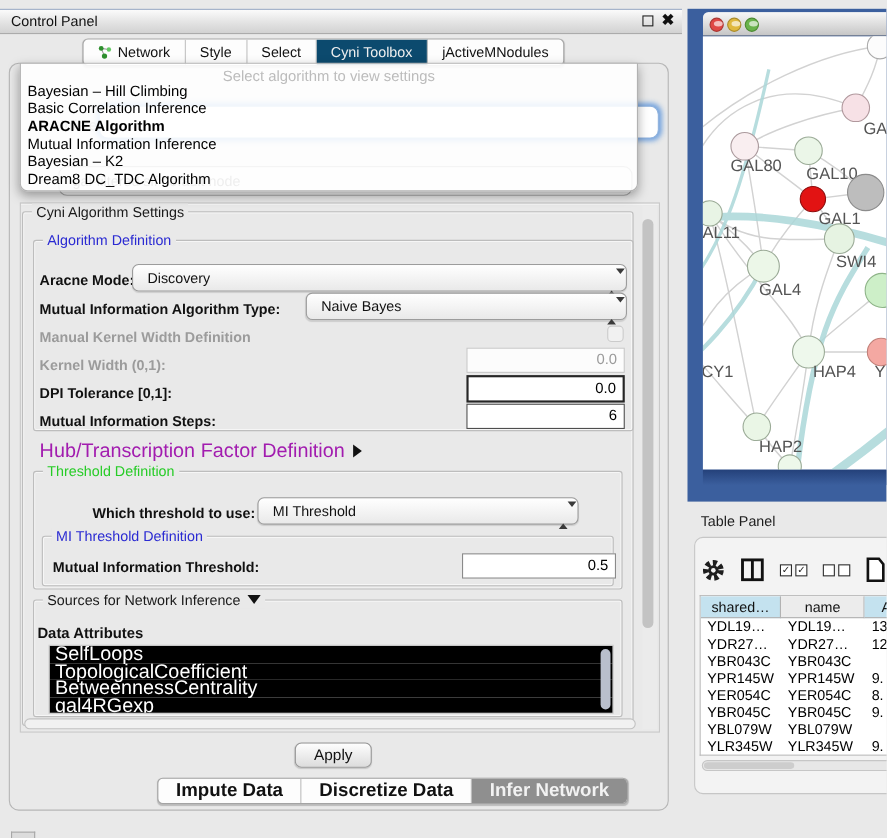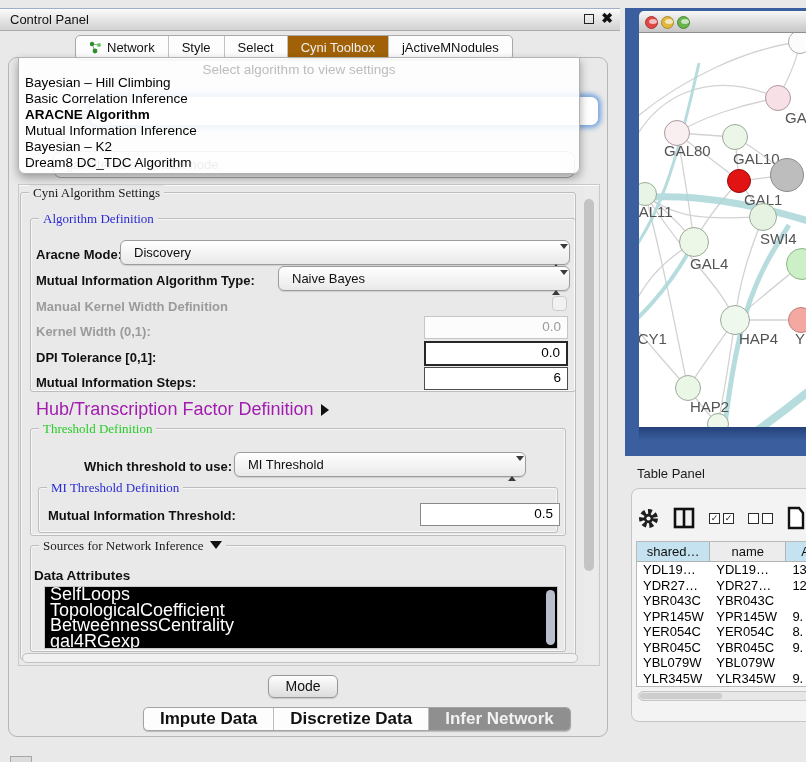--- a/index.html
+++ b/index.html
@@ -26,21 +26,21 @@
     left:75px; top:35px; height:25px; display:flex; z-index:8;
     background:#fdfdfd; border:1px solid #a9a9a9; border-radius:5px; overflow:hidden;
     box-shadow:0 1px 1px rgba(0,0,0,0.15);
   }
   .tab-seg {
     display:flex; align-items:center; justify-content:center; gap:5px;
     font-size:13px; font-weight:400; color:#111; padding:0 13px;
     border-right:1px solid #c2c2c2; white-space:nowrap;
   }
   .tab-seg:last-child { border-right:none; }
-  .tab-seg.selected { background:#a16207; color:#efefef; }
+  .tab-seg.selected { background:#0c4a6e; color:#efefef; }
 
   
   .cp-panel {
     left:8px; top:57px; width:600px; height:680px;
     background:#e9e9e9; border:1px solid #b6b6b6; border-radius:9px;
   }
 
   
   .ghost-label { position:absolute; font-size:13px; color:rgba(40,40,40,0.55); }
   .ghost-combo-focus {
@@ -67,21 +67,21 @@
 
   
   .scrollpane {
     left:18px; top:184px; width:582px; height:482px;
     border:1px solid #c9c9c9; background:#e9e9e9;
     box-shadow:inset 0 1px 0 #fdfdfd;
   }
   .v-scrollbar-track { position:absolute; right:2px; top:2px; width:13px; height:476px; background:#ebebeb; }
   .v-scrollbar-thumb { position:absolute; right:3px; top:12px; width:10px; height:372px; background:#c3c3c3; border-radius:6px; }
 
-  .groupbox { position:absolute; border:1px solid #bdbdbd; border-radius:3px; box-shadow:inset 0 0 0 1px rgba(255,255,255,0.6);font-family:Liberation Serif, serif; }
+  .groupbox { position:absolute; border:1px solid #bdbdbd; border-radius:3px; box-shadow:inset 0 0 0 1px rgba(255,255,255,0.6); }
   .legend { position:absolute; top:-8px; left:8px; background:#e9e9e9; padding:0 4px; font-size:13px; white-space:nowrap; }
   .legend.blue { color:#2a2ad2; }
   .legend.green { color:#27cc27; }
 
   .fld-label { position:absolute; font-size:13px; font-weight:bold; color:#111; white-space:nowrap; }
   .fld-label.disabled { color:#9b9b9b; }
 
   .combo {
     position:absolute; height:25px; border:1px solid #9c9c9c; border-radius:6px;
     background:linear-gradient(#ffffff,#e9e9e9); font-size:13px; color:#111;
@@ -301,21 +301,21 @@
   <div id="attr-items">
       <div class="attr-item">SelfLoops</div>
       <div class="attr-item">TopologicalCoefficient</div>
       <div class="attr-item">BetweennessCentrality</div>
       <div class="attr-item">gal4RGexp</div>
     </div>
   <div class="attr-vthumb"></div>
 </div>
 <div class="h-scrollbar"></div>
 
-<div class="apply-btn">Mode</div>
+<div class="apply-btn">Apply</div>
 
 <div class="bottom-tabs" id="bottom-tabs">
     <div class="btab">Impute Data</div>
     <div class="btab">Discretize Data</div>
     <div class="btab selected">Infer Network</div>
   </div>
 
 <div class="abs mini-dock"></div>
 
 <div class="abs desktop"></div>

